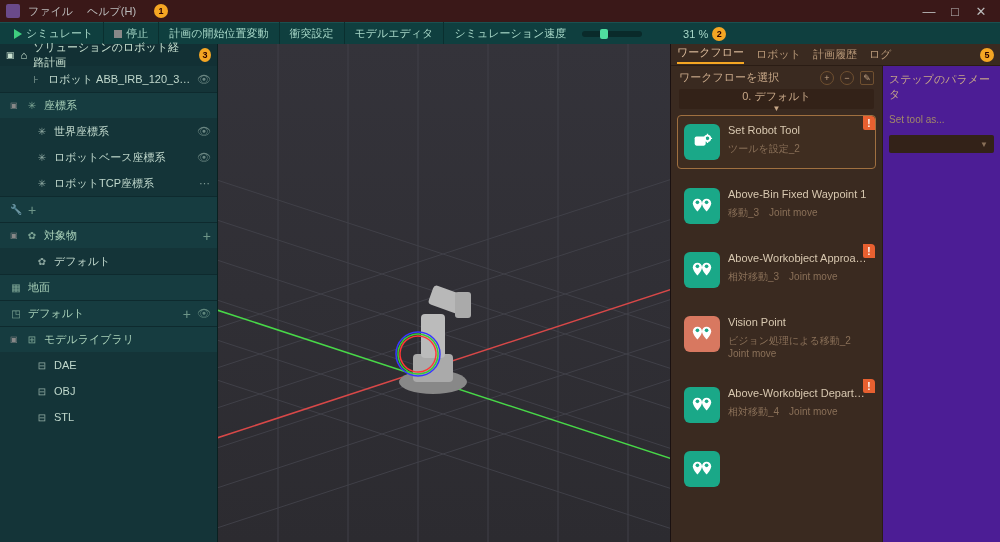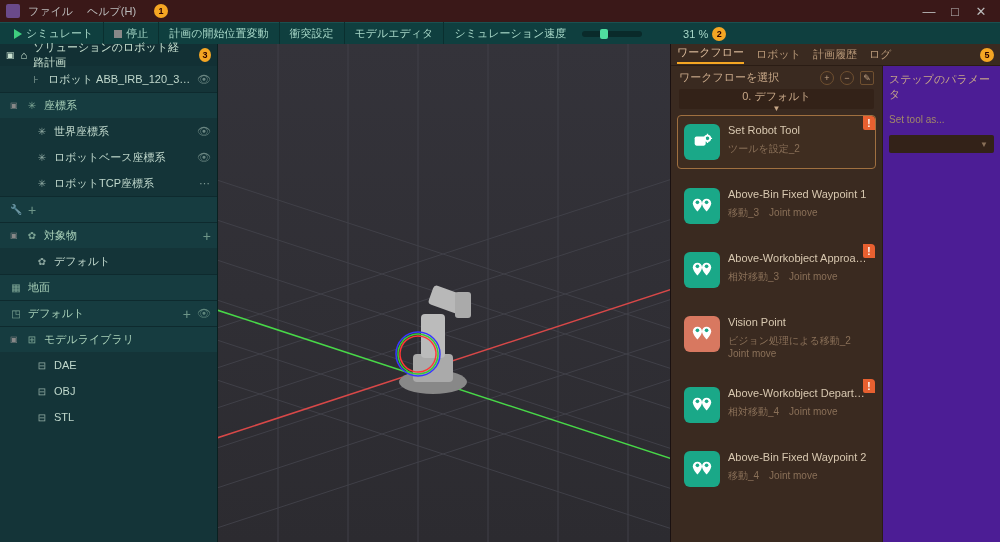--- a/index.html
+++ b/index.html
@@ -334,24 +334,20 @@
             </div>
             <div class="step">
               <div class="sicon teal">
                 <svg viewBox="0 0 24 24" fill="#fff">
                   <path d="M7 2 a5 5 0 0 1 5 5 c0 4-5 9-5 9 s-5-5-5-9 a5 5 0 0 1 5-5" transform="translate(0,2)"></path>
                   <circle cx="7" cy="8" r="2" fill="#1aa888"></circle>
                   <path d="M17 2 a5 5 0 0 1 5 5 c0 4-5 9-5 9 s-5-5-5-9 a5 5 0 0 1 5-5" transform="translate(0,2)"></path>
                   <circle cx="17" cy="8" r="2" fill="#1aa888"></circle>
                 </svg>
               </div>
-              <div class="sbody">
-                <div class="stitle">Above-Bin Fixed Waypoint 2</div>
-                <div class="ssub">移動_4　Joint move</div>
-              </div>
             </div>
           </div>
     </div>
     <div class="rright">
       <div class="param-head">ステップのパラメータ</div>
       <div class="param-item">Set tool as...</div>
       <div class="param-dd">
             <span class="car">▼</span>
           </div>
     </div>

